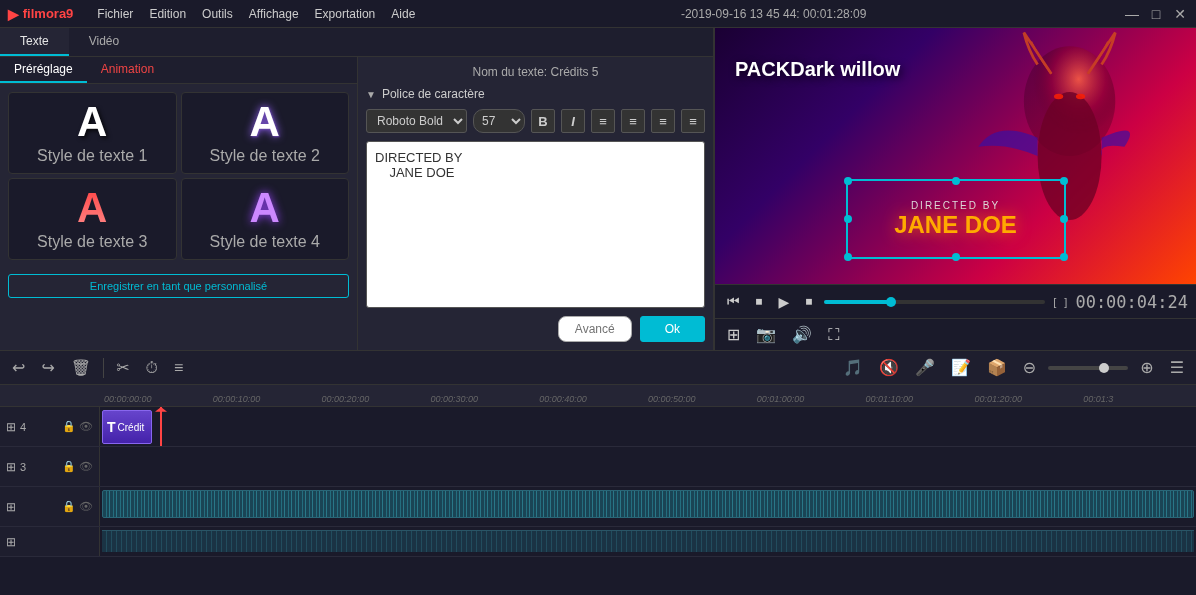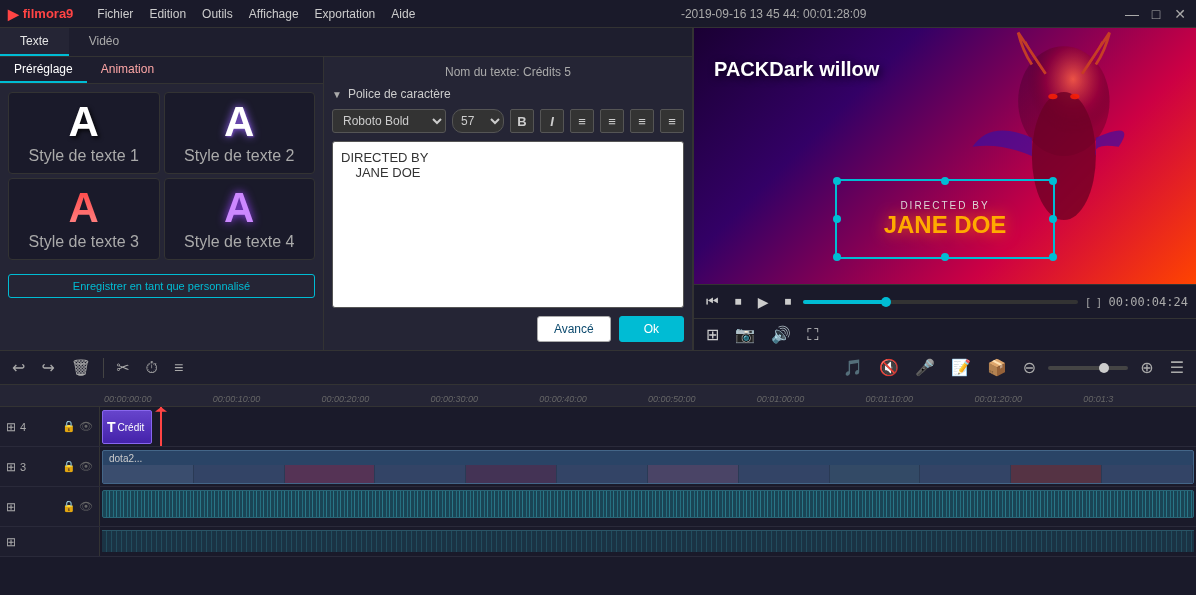--- a/index.html
+++ b/index.html
@@ -80,35 +80,35 @@
     }
 
     .panel-content {
       display: flex;
       flex: 1;
       overflow: hidden;
     }
 
     
     .presets-panel {
-      width: 324px;
+      width: 358px;
       border-right: 1px solid #333;
       display: flex;
       flex-direction: column;
     }
     .preset-subtabs {
       display: flex;
       background: #1e1e2e;
       border-bottom: 1px solid #333;
     }
     .preset-subtab {
       padding: 5px 14px;
       cursor: pointer;
       font-size: 12px;
-      color: #fca5a5;
+      color: #ef4444;
     }
     .preset-subtab.active {
       color: #fff;
       border-bottom: 2px solid #00bcd4;
     }
 
     .presets-grid {
       display: grid;
       grid-template-columns: 1fr 1fr;
       gap: 4px;
@@ -237,23 +237,23 @@
 
     .editor-bottom {
       display: flex;
       justify-content: flex-end;
       gap: 8px;
       margin-top: 8px;
     }
     .btn-advanced {
       background: #fff;
       border: 1px solid #aaa;
-      color: #0c4a6e;
+      color: #737373;
       padding: 5px 16px;
-      border-radius: 3px;
+      border-radius: 8px;
       cursor: pointer;
       font-size: 12px;
     }
     .btn-ok {
       background: #00bcd4;
       border: 1px solid #00bcd4;
       color: #fff;
       padding: 5px 24px;
       border-radius: 3px;
       cursor: pointer;
@@ -342,21 +342,21 @@
       width: 10px; height: 10px;
       background: #00bcd4;
       border-radius: 50%;
       position: absolute;
       top: -3px;
       left: 30%;
       transform: translateX(-50%);
     }
     .time-display {
       color: #aaa;
-      font-size: 12px;
+      font-size: 17px;
       font-family: monospace;
     }
 
     .tool-bar-2 {
       background: #1a1a2a;
       padding: 4px 8px;
       display: flex;
       align-items: center;
       gap: 8px;
       border-top: 1px solid #333;
@@ -801,39 +801,20 @@
 
       <div class="track-row">
         <div class="track-label">
           <span style="font-size:12px;">⊞</span>
           <span>3</span>
           <div class="track-label-icons">
             <span class="track-icon">🔒</span>
             <span class="track-icon">👁</span>
           </div>
         </div>
-        <div class="track-content">
-          <div class="video-clip">
-            <span class="video-clip-label">dota2...</span>
-            <div class="video-thumbnails" style="padding-top:14px;">
-              <div class="vt"></div>
-              <div class="vt"></div>
-              <div class="vt" style="background:#553355;"></div>
-              <div class="vt" style="background:#334466;"></div>
-              <div class="vt" style="background:#443355;"></div>
-              <div class="vt"></div>
-              <div class="vt" style="background:#4a4466;"></div>
-              <div class="vt"></div>
-              <div class="vt" style="background:#334a66;"></div>
-              <div class="vt"></div>
-              <div class="vt" style="background:#553344;"></div>
-              <div class="vt"></div>
-            </div>
-          </div>
-        </div>
       </div>
 
       <div class="track-row">
         <div class="track-label">
           <span style="font-size:12px;">⊞</span>
           <div class="track-label-icons">
             <span class="track-icon">🔒</span>
             <span class="track-icon">👁</span>
           </div>
         </div>

